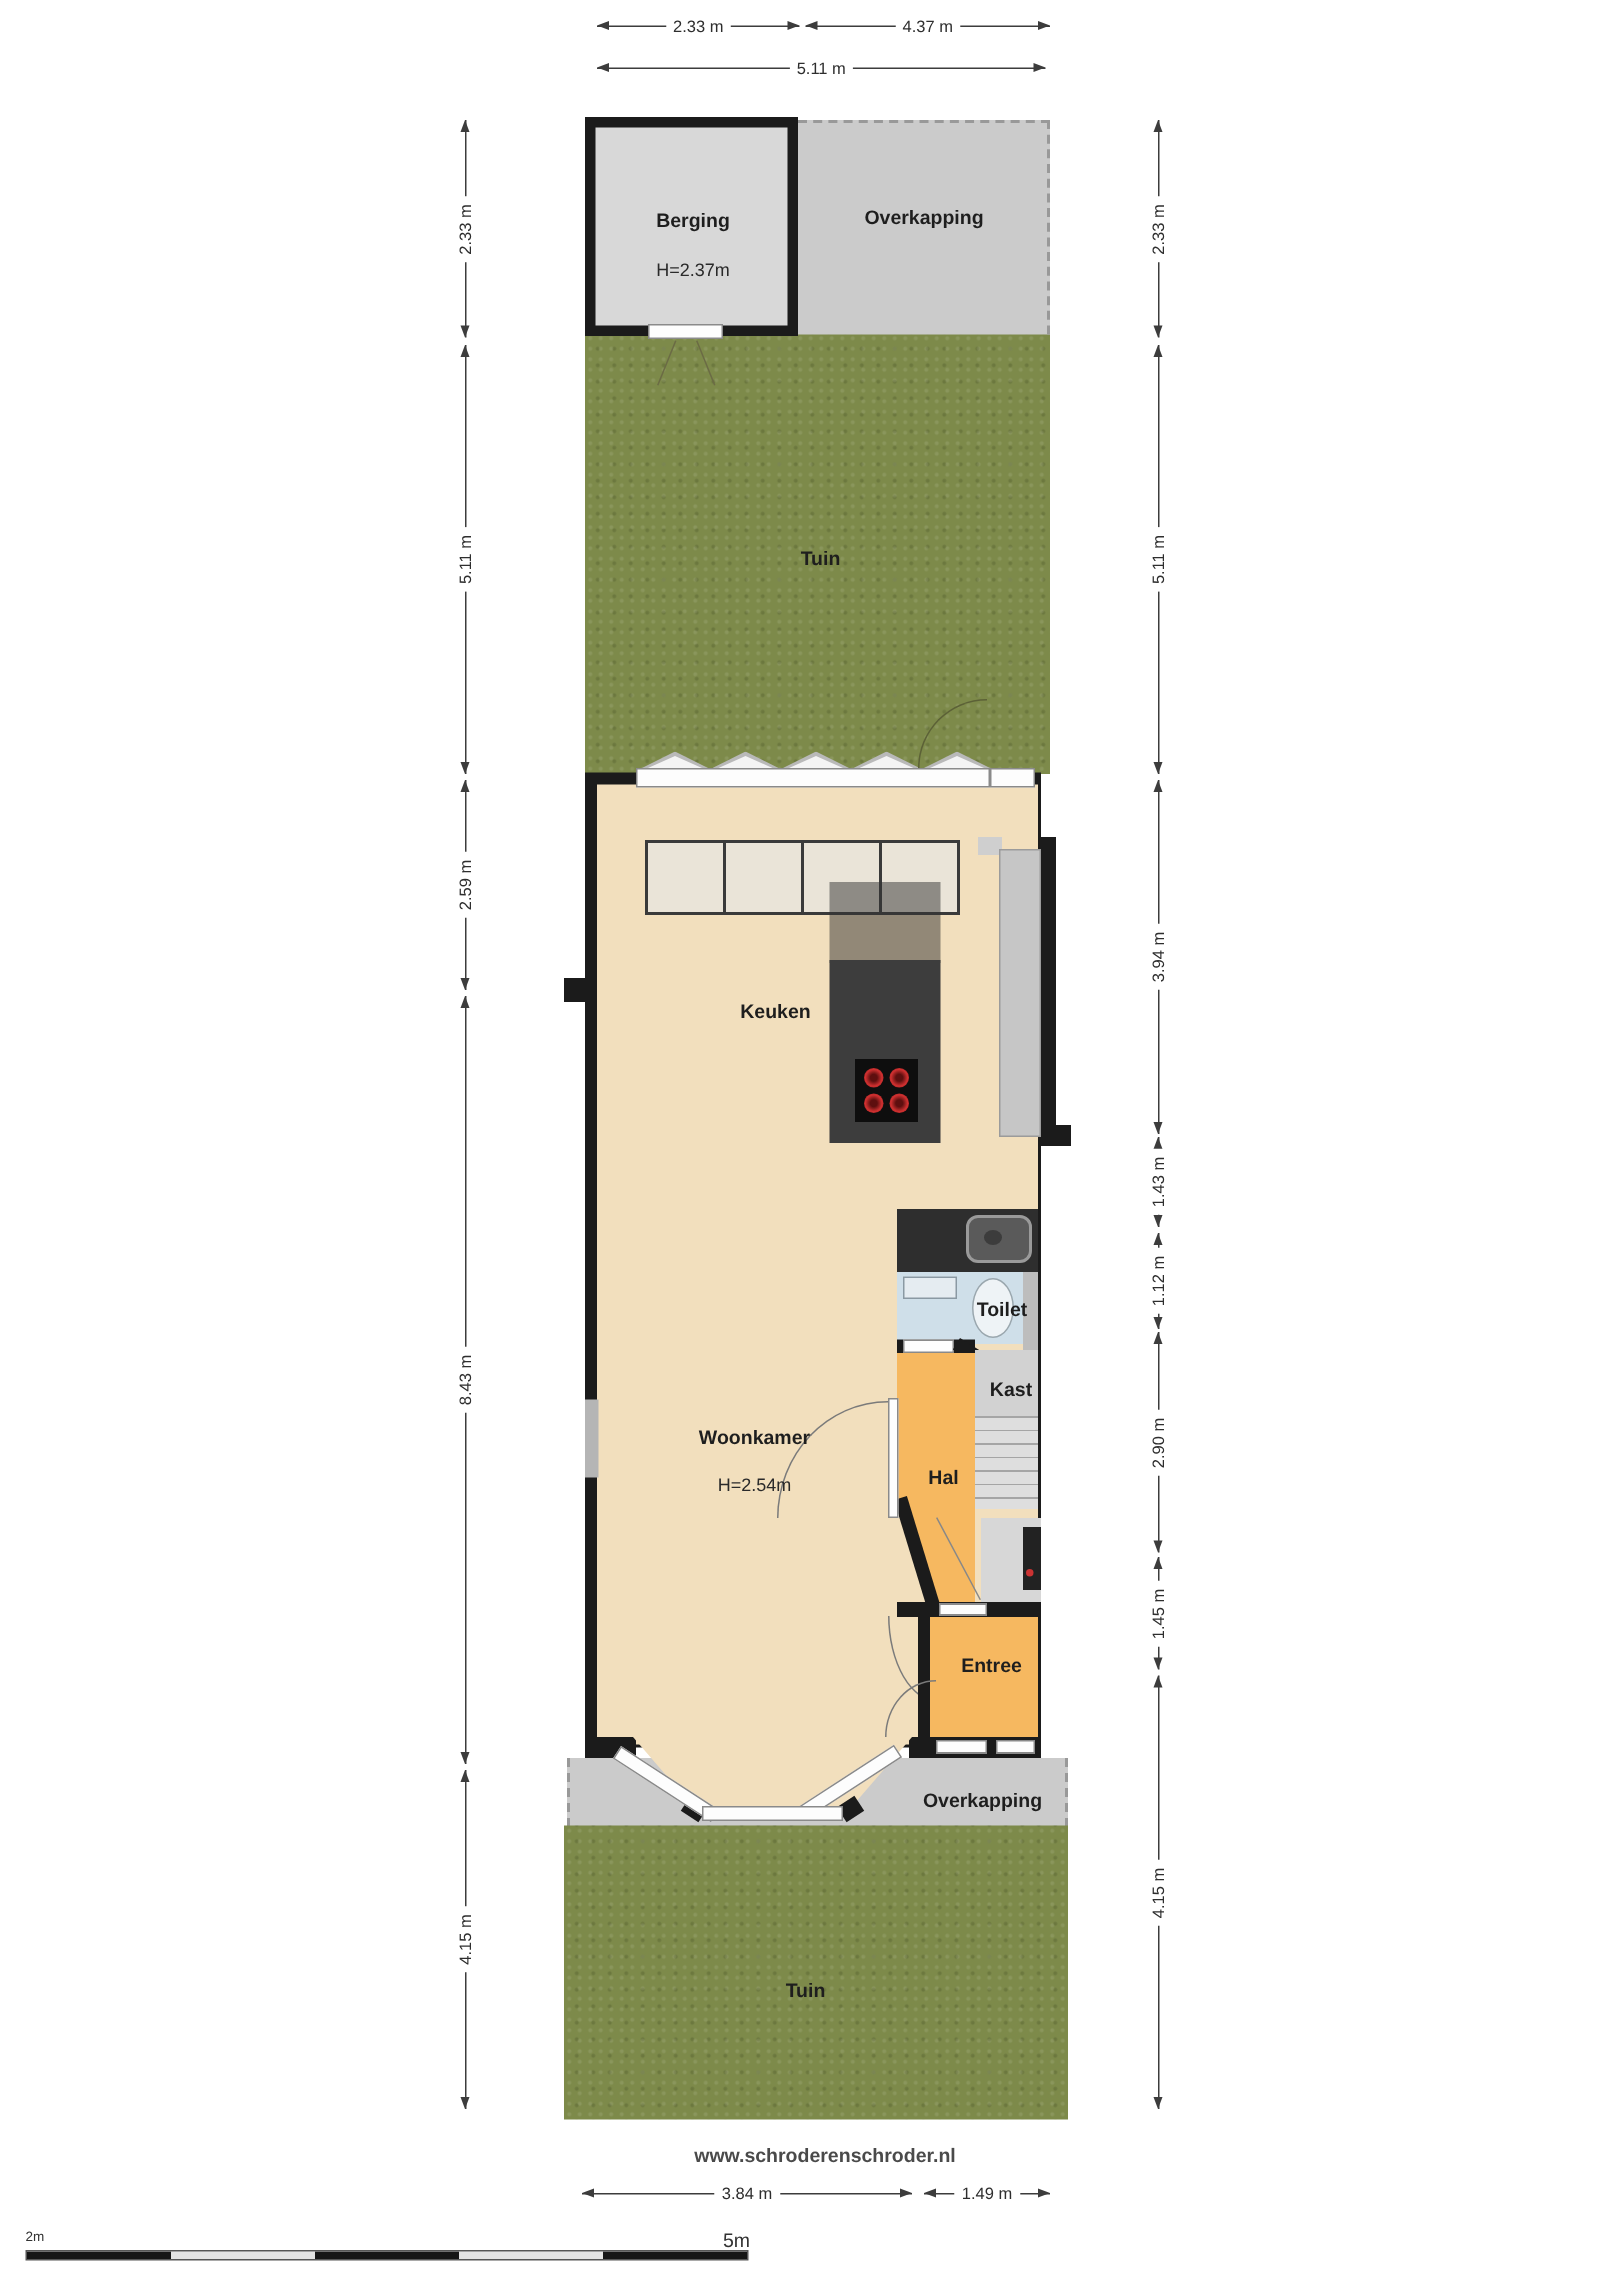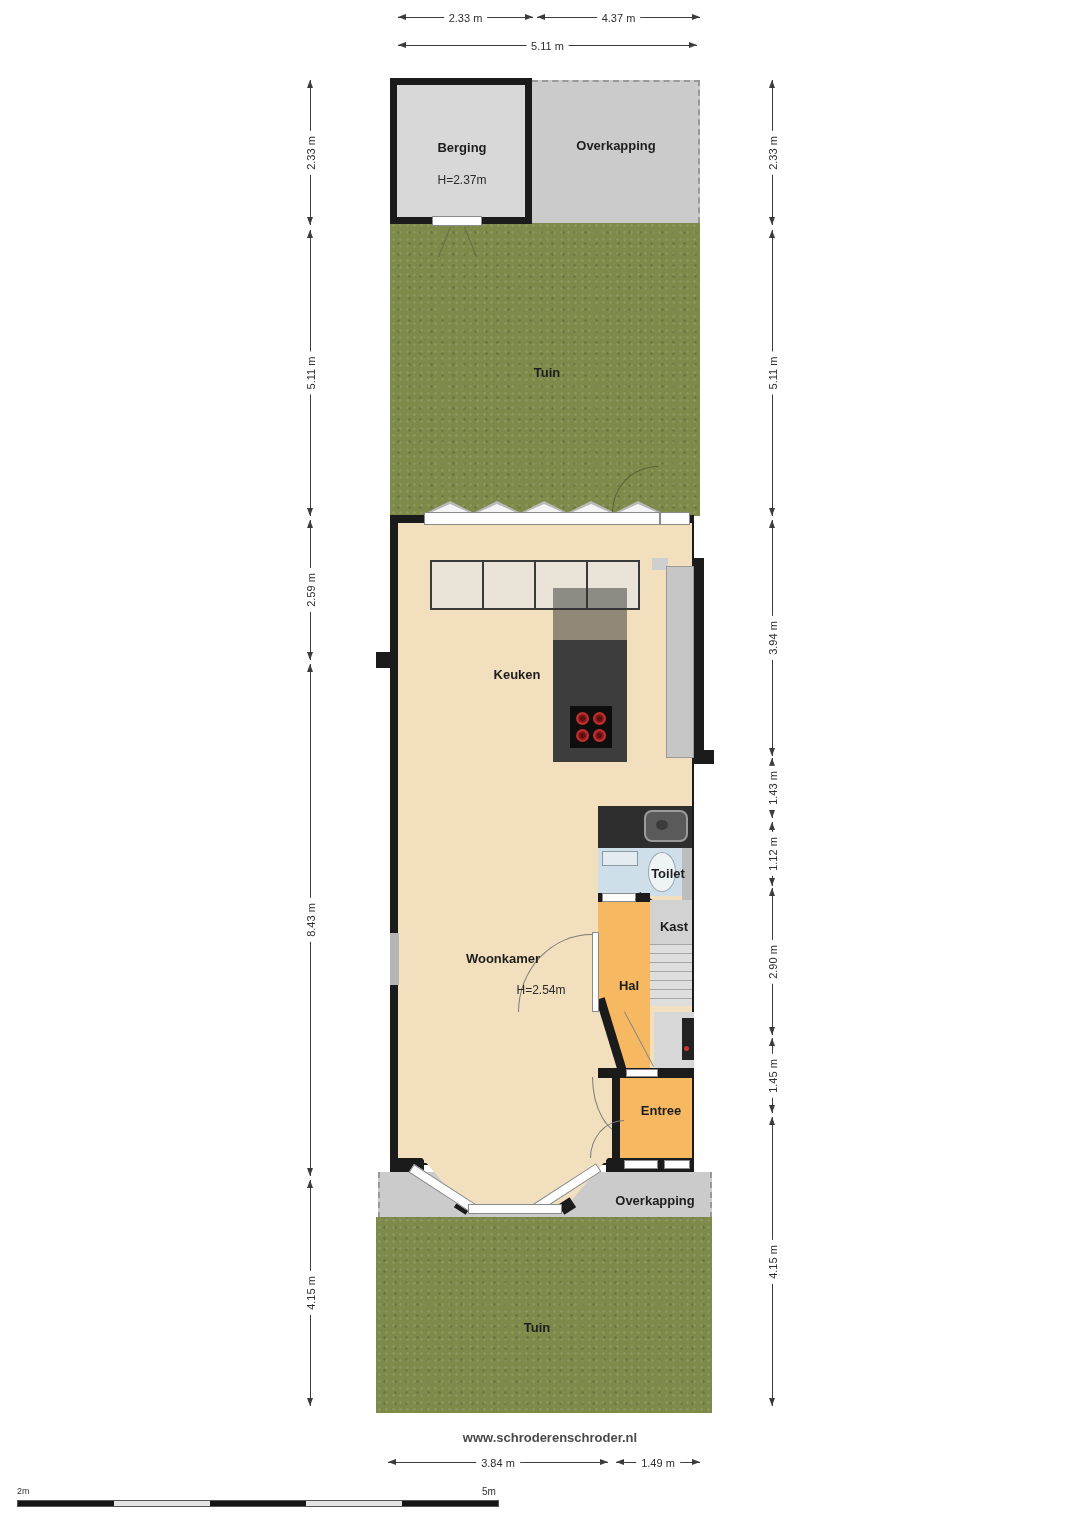--- a/index.html
+++ b/index.html
@@ -155,21 +155,21 @@
   <div class="winbar" style="left:468px;top:1204px;width:94px;height:10px;"></div>
 
   <div class="grass" style="left:376px;top:1217px;width:336px;height:196px;"></div>
 
   <span class="rlabel" style="left:462px;top:147px;">Berging</span>
   <span class="rsub" style="left:462px;top:180px;">H=2.37m</span>
   <span class="rlabel" style="left:616px;top:145px;">Overkapping</span>
   <span class="rlabel" style="left:547px;top:372px;">Tuin</span>
   <span class="rlabel" style="left:517px;top:674px;">Keuken</span>
   <span class="rlabel" style="left:503px;top:958px;">Woonkamer</span>
-  <span class="rsub" style="left:503px;top:990px;margin-left:38px;">H=2.54m</span>
+  <span class="rsub" style="left:503px;top:990px;">H=2.54m</span>
   <span class="rlabel" style="left:668px;top:873px;">Toilet</span>
   <span class="rlabel" style="left:674px;top:926px;">Kast</span>
   <span class="rlabel" style="left:629px;top:985px;">Hal</span>
   <span class="rlabel" style="left:661px;top:1110px;">Entree</span>
   <span class="rlabel" style="left:655px;top:1200px;">Overkapping</span>
   <span class="rlabel" style="left:537px;top:1327px;">Tuin</span>
 
   <div class="dimh" style="left:398px;top:17px;width:135px;">
       <span class="lbl">2.33 m</span>
     </div>
@@ -223,16 +223,16 @@
 
   <span class="rlabel" style="left:550px;top:1437px;color:#4a4a4a;">www.schroderenschroder.nl</span>
   <div class="dimh" style="left:388px;top:1462px;width:220px;text-align:right;">
       <span class="lbl">3.84 m</span>
     </div>
   <div class="dimh" style="left:616px;top:1462px;width:84px;">
       <span class="lbl">1.49 m</span>
     </div>
 
   <span class="abs" style="left:17px;top:1486px;font-size:9px;color:#333;">2m</span>
-  <span class="abs" style="left:482px;top:1486px;font-size:10px;color:#333;">5m</span>
+  <span class="abs" style="left:482px;top:1486px;font-size:13px;color:#333;">5m</span>
   <div class="abs" style="left:17px;top:1500px;width:480px;height:5px;border:1px solid #555;background:repeating-linear-gradient(to right,#161616 0 96px,#e3e3e3 96px 192px);"></div>
 
 </div>
 
 </body></html>

